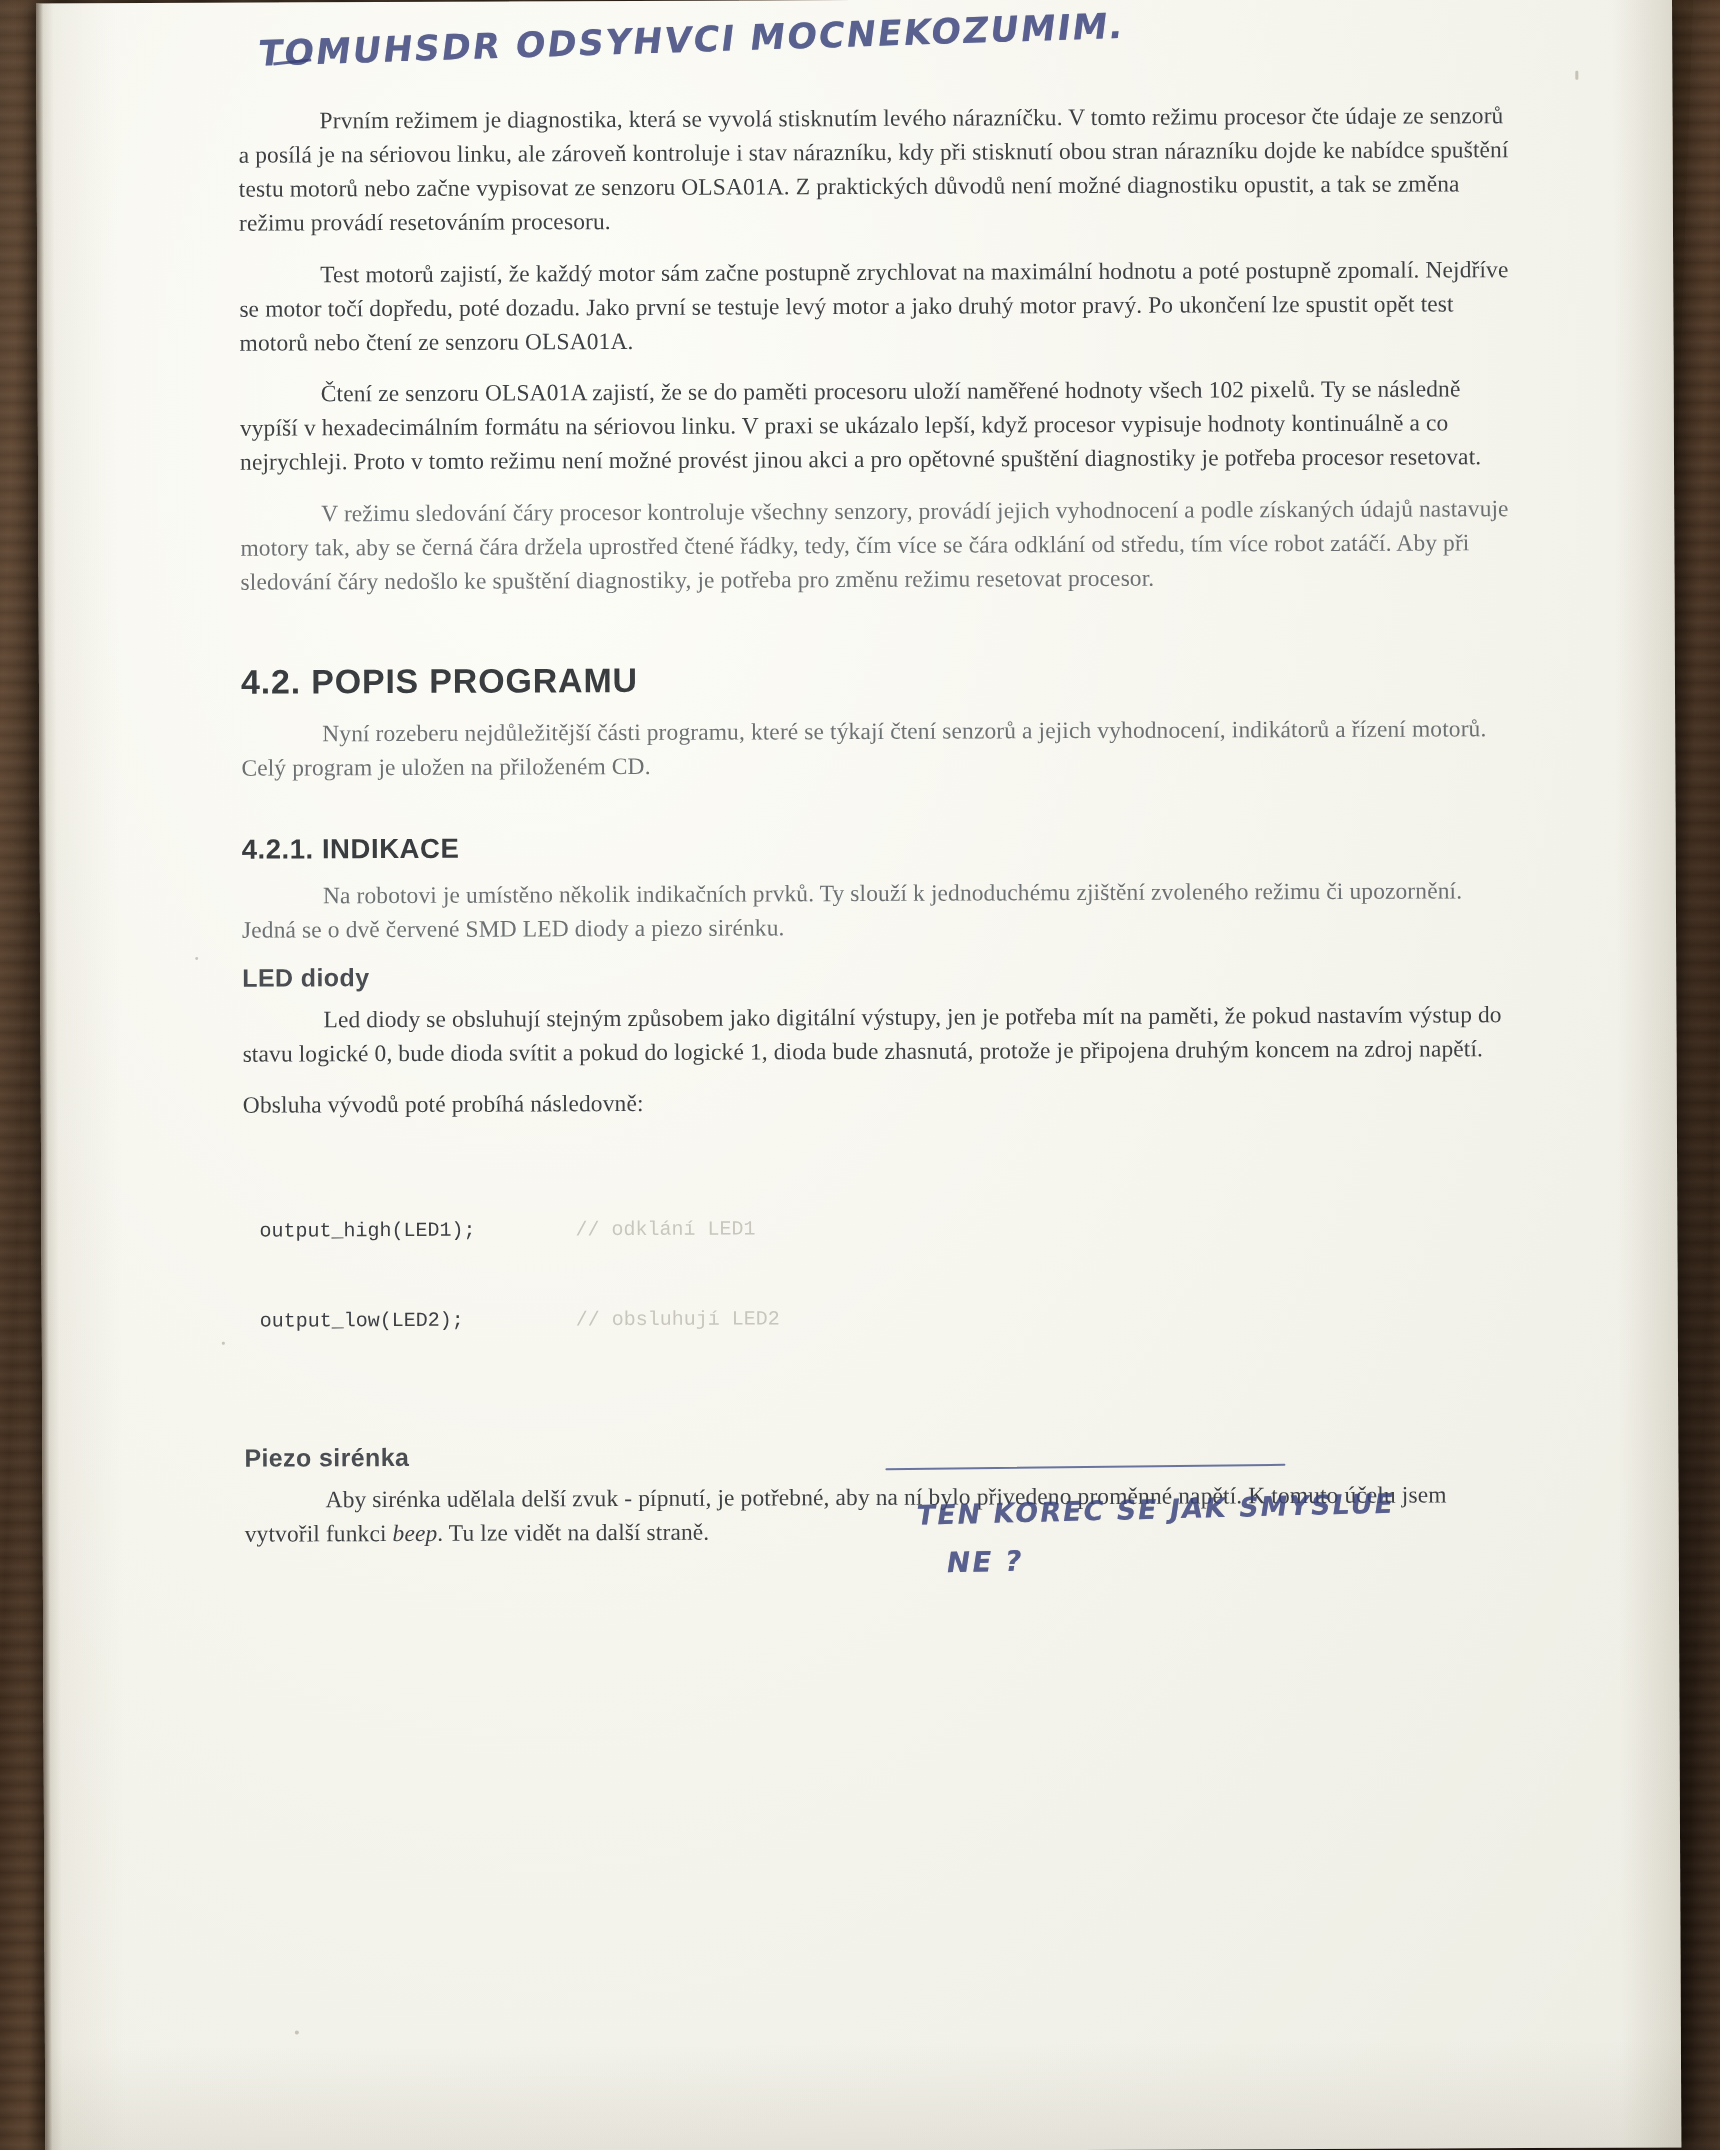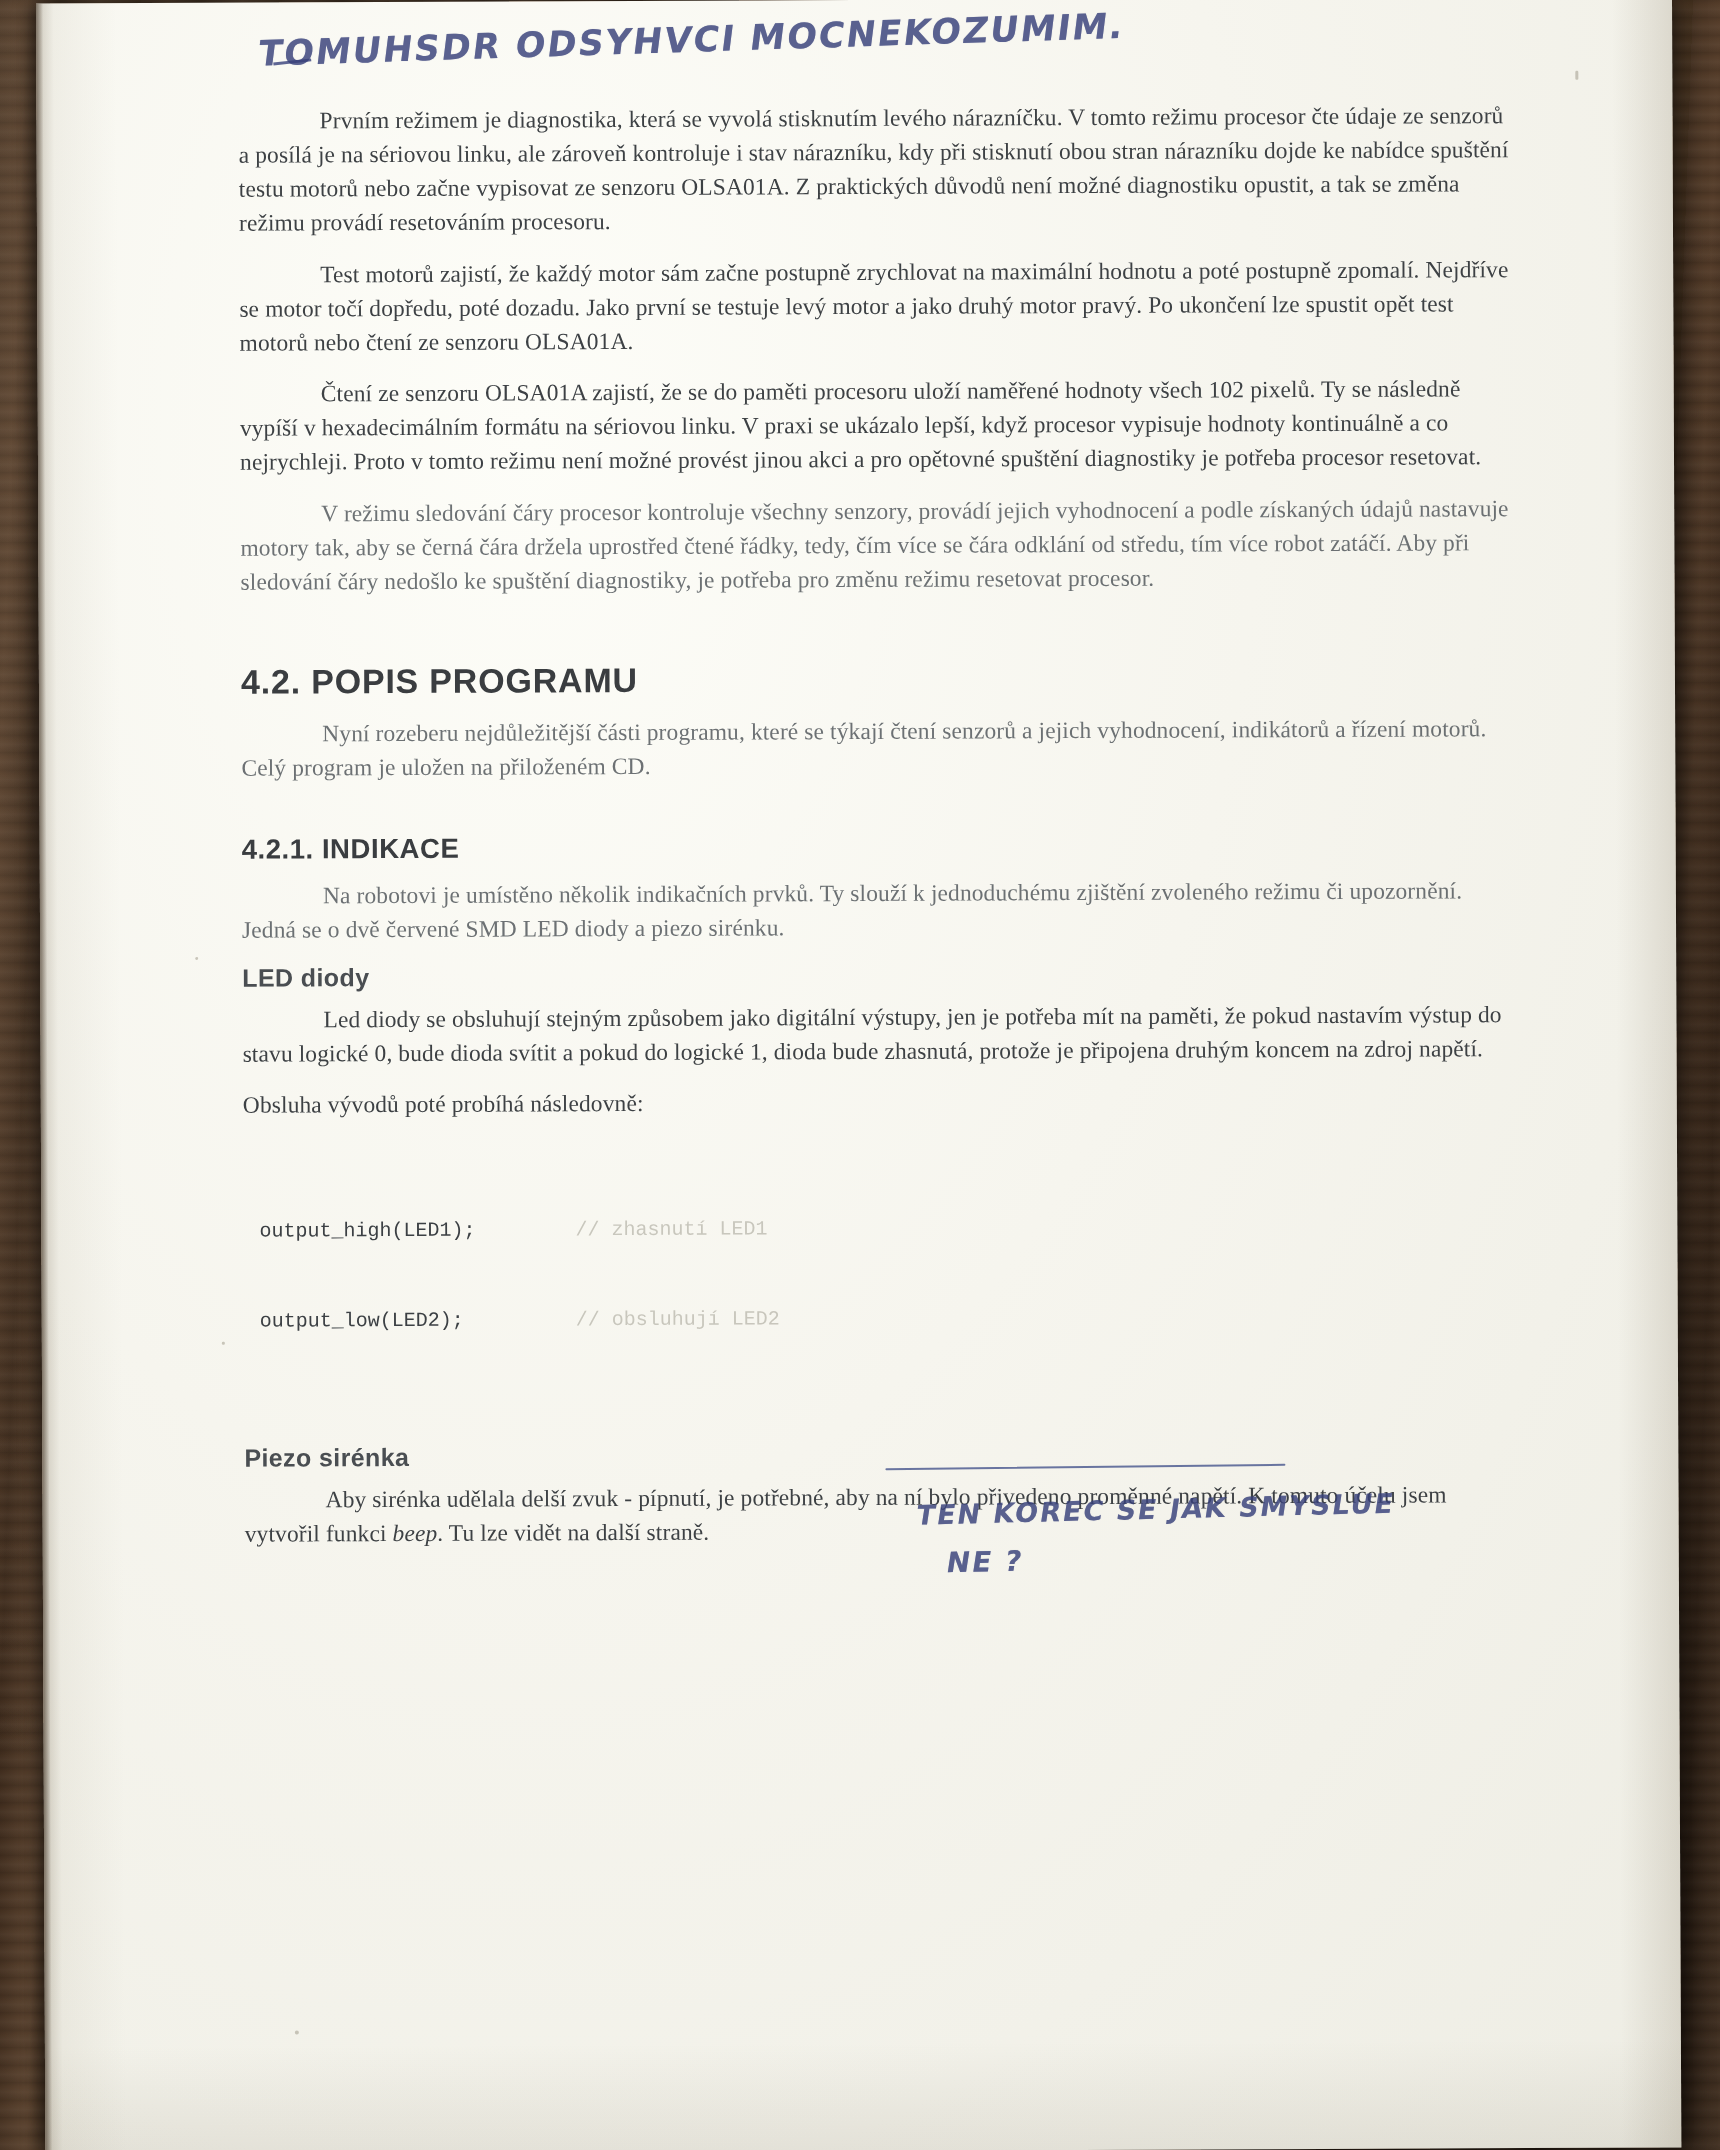--- a/index.html
+++ b/index.html
@@ -239,21 +239,21 @@
 
     <div style="position:relative;">
       <p class="body noindent">Obsluha vývodů poté probíhá následovně:</p>
     </div>
 
     <div class="spacer-s"></div>
 
     <div class="code-block">
       <div class="code-line">
         <span class="code-stmt">output_high(LED1);</span>
-        <span class="code-comment">// zhasnutí LED1</span>
+        <span class="code-comment">// odklání LED1</span>
       </div>
       <div class="code-line">
         <span class="code-stmt">output_low(LED2);</span>
         <span class="code-comment">// obsluhují LED2</span>
       </div>
     </div>
 
     <div class="spacer-l"></div>
 
     <h4 class="minor">Piezo sirénka</h4>

